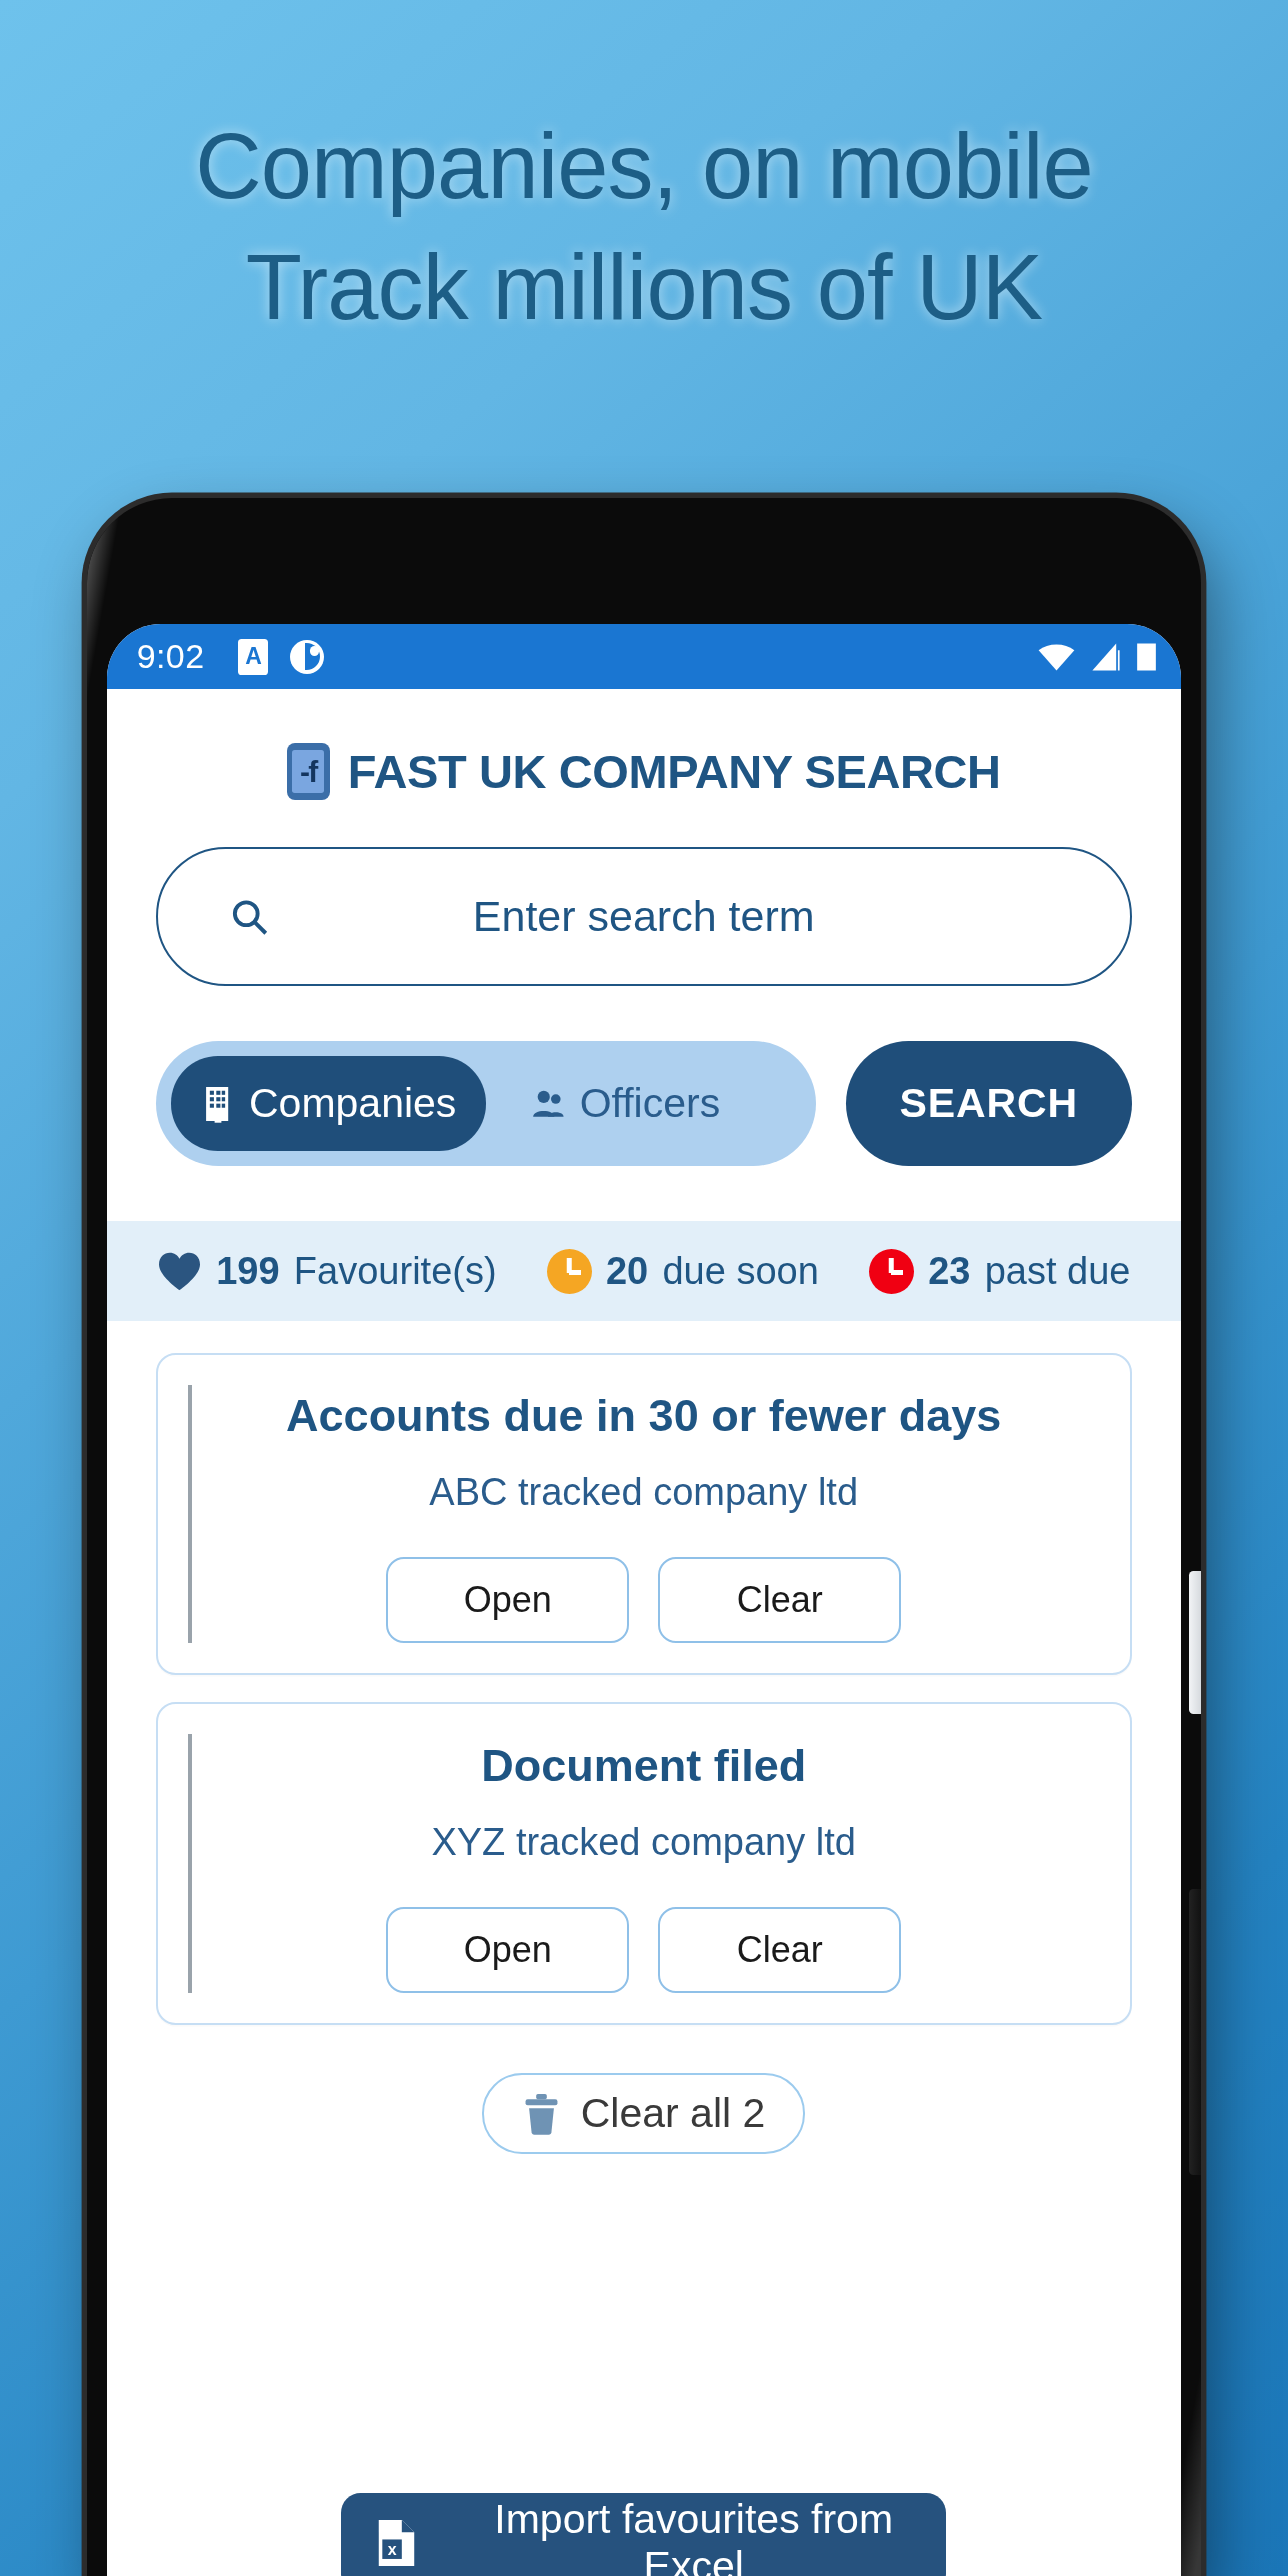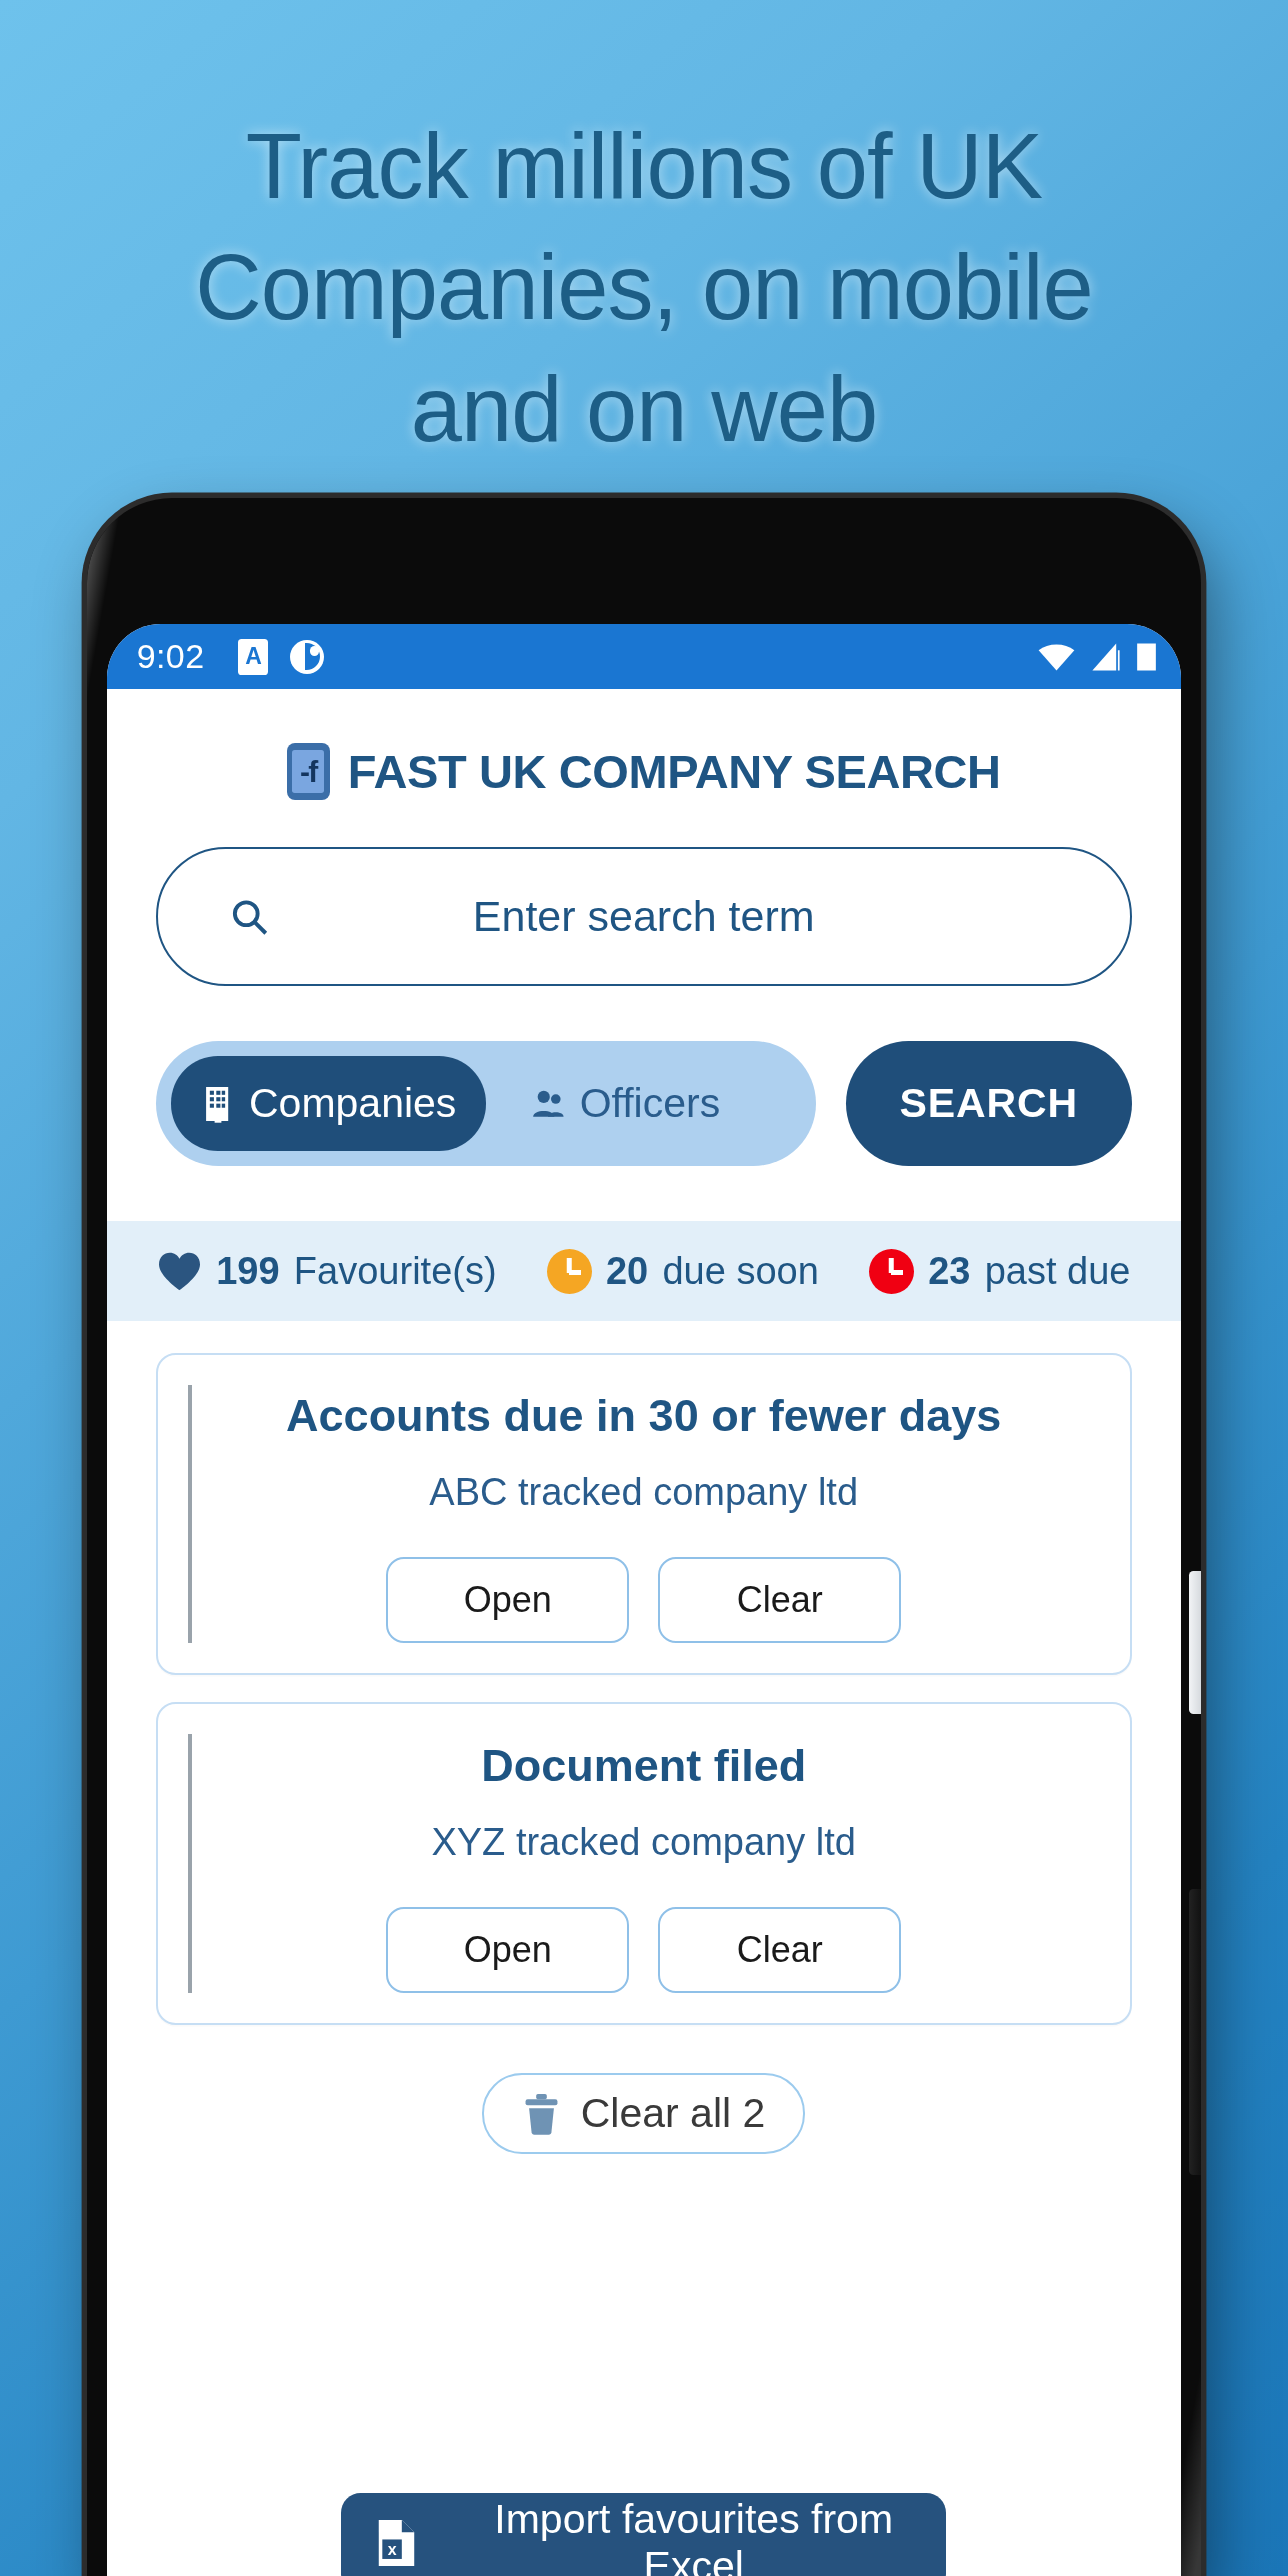--- a/index.html
+++ b/index.html
@@ -239,23 +239,22 @@
     background:#26527e; color:#fff; font-size:41px;
     padding-left:36px; border:none;
     font-family:"Liberation Sans", sans-serif; cursor:pointer;
   }
   .xls{ width:39px; height:50px; flex:none; }
 </style>
 </head>
 <body>
 
 <div class="headline">
+  <div>Companies, on mobile</div>
   <div>Track millions of UK</div>
-  <div>Companies, on mobile</div>
-  <div>and on web</div>
 </div>
 
 <div class="phone">
   <div class="phone-inner-sheen"></div>
   <div class="cam"></div>
   <div class="flash"></div>
   <div class="speaker"></div>
   <div class="btn-power"></div>
   <div class="btn-volume"></div>
 

